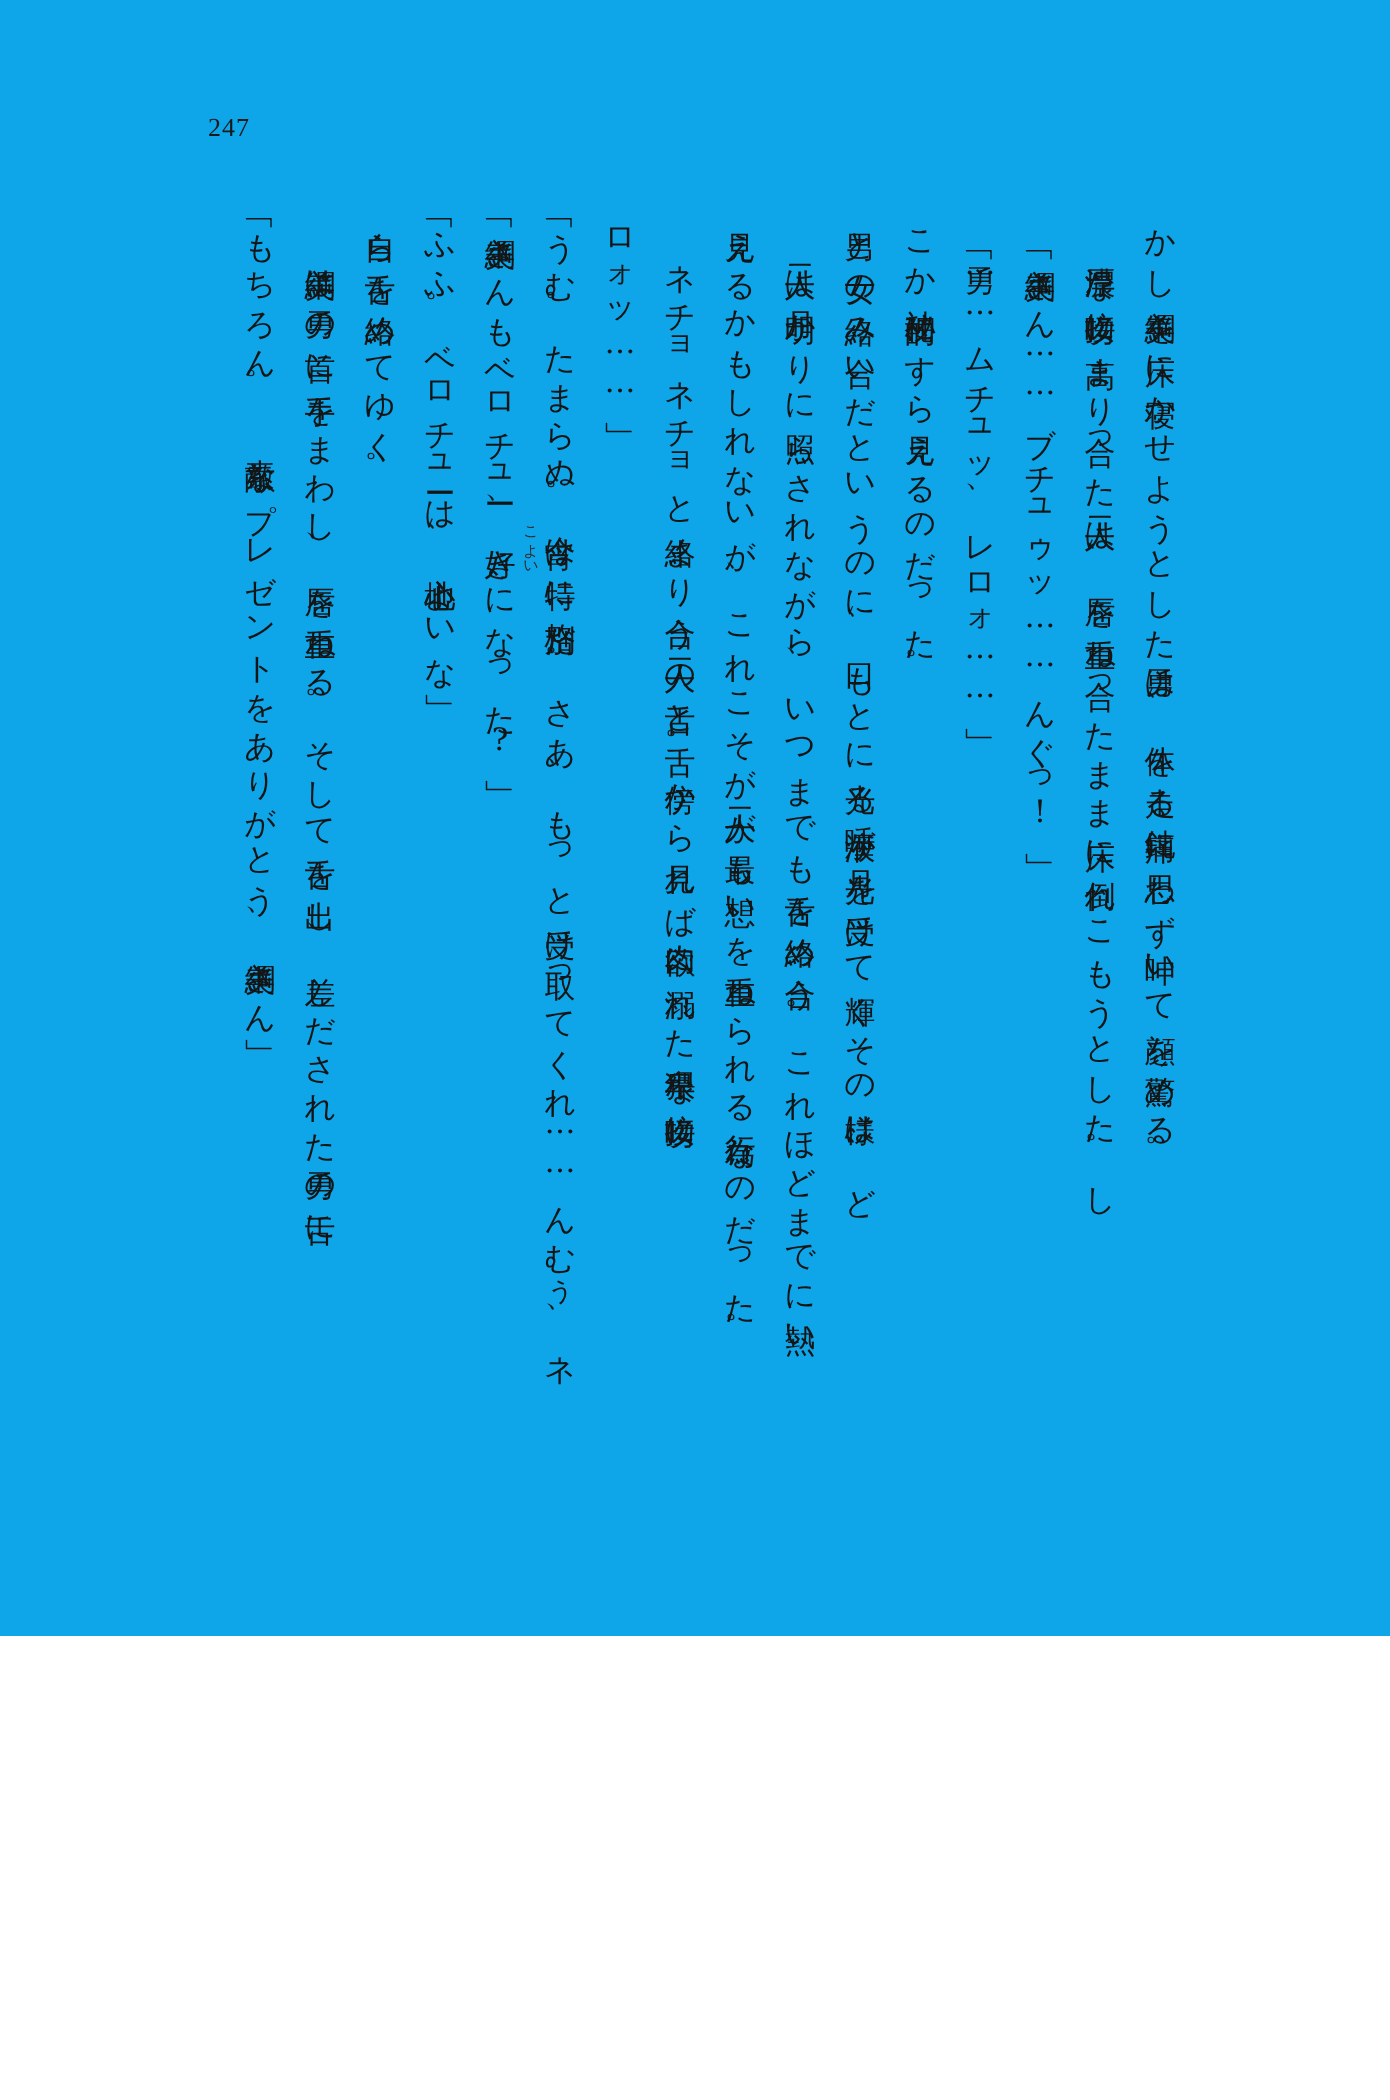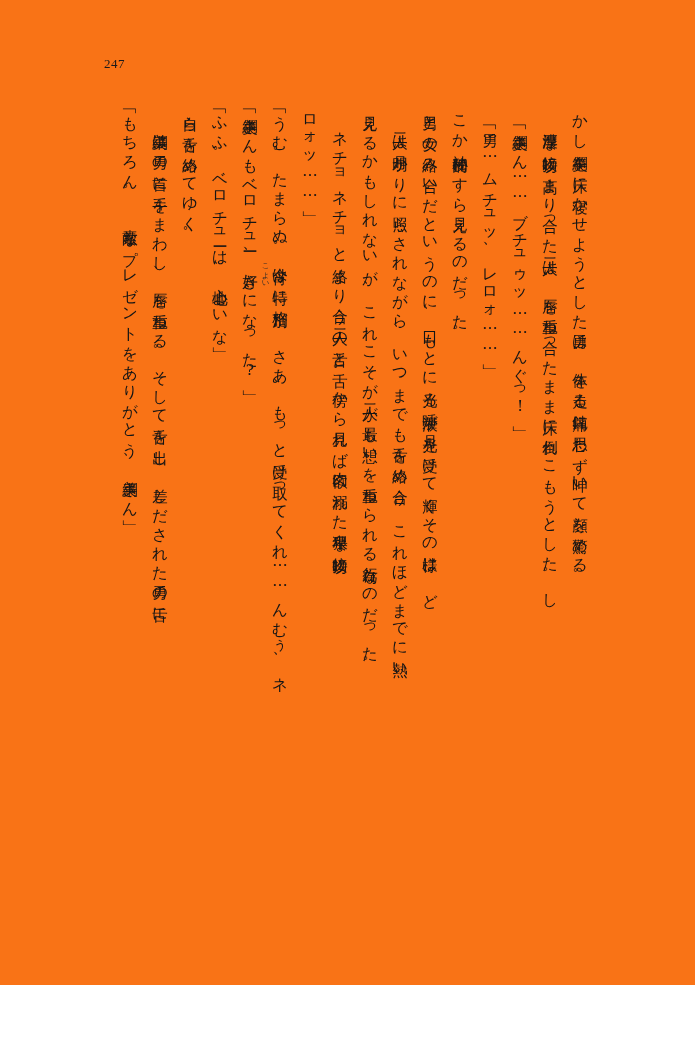--- a/index.html
+++ b/index.html
@@ -3,22 +3,22 @@
 <meta charset="utf-8">
 <style>
   html, body {
     margin: 0;
     padding: 0;
     background: #ffffff;
   }
   .page {
     position: relative;
     width: 695px;
-    height: 985px;
-    background: #f97316;
+    height: 818px;
+    background: #0ea5e9;
     overflow: hidden;
     font-family: "DejaVu Serif", "Liberation Serif", serif;
     color: #1a1a1a;
   }
   .page-number {
     position: absolute;
     top: 56px;
     left: 104px;
     font-size: 13px;
     letter-spacing: 0.5px;

